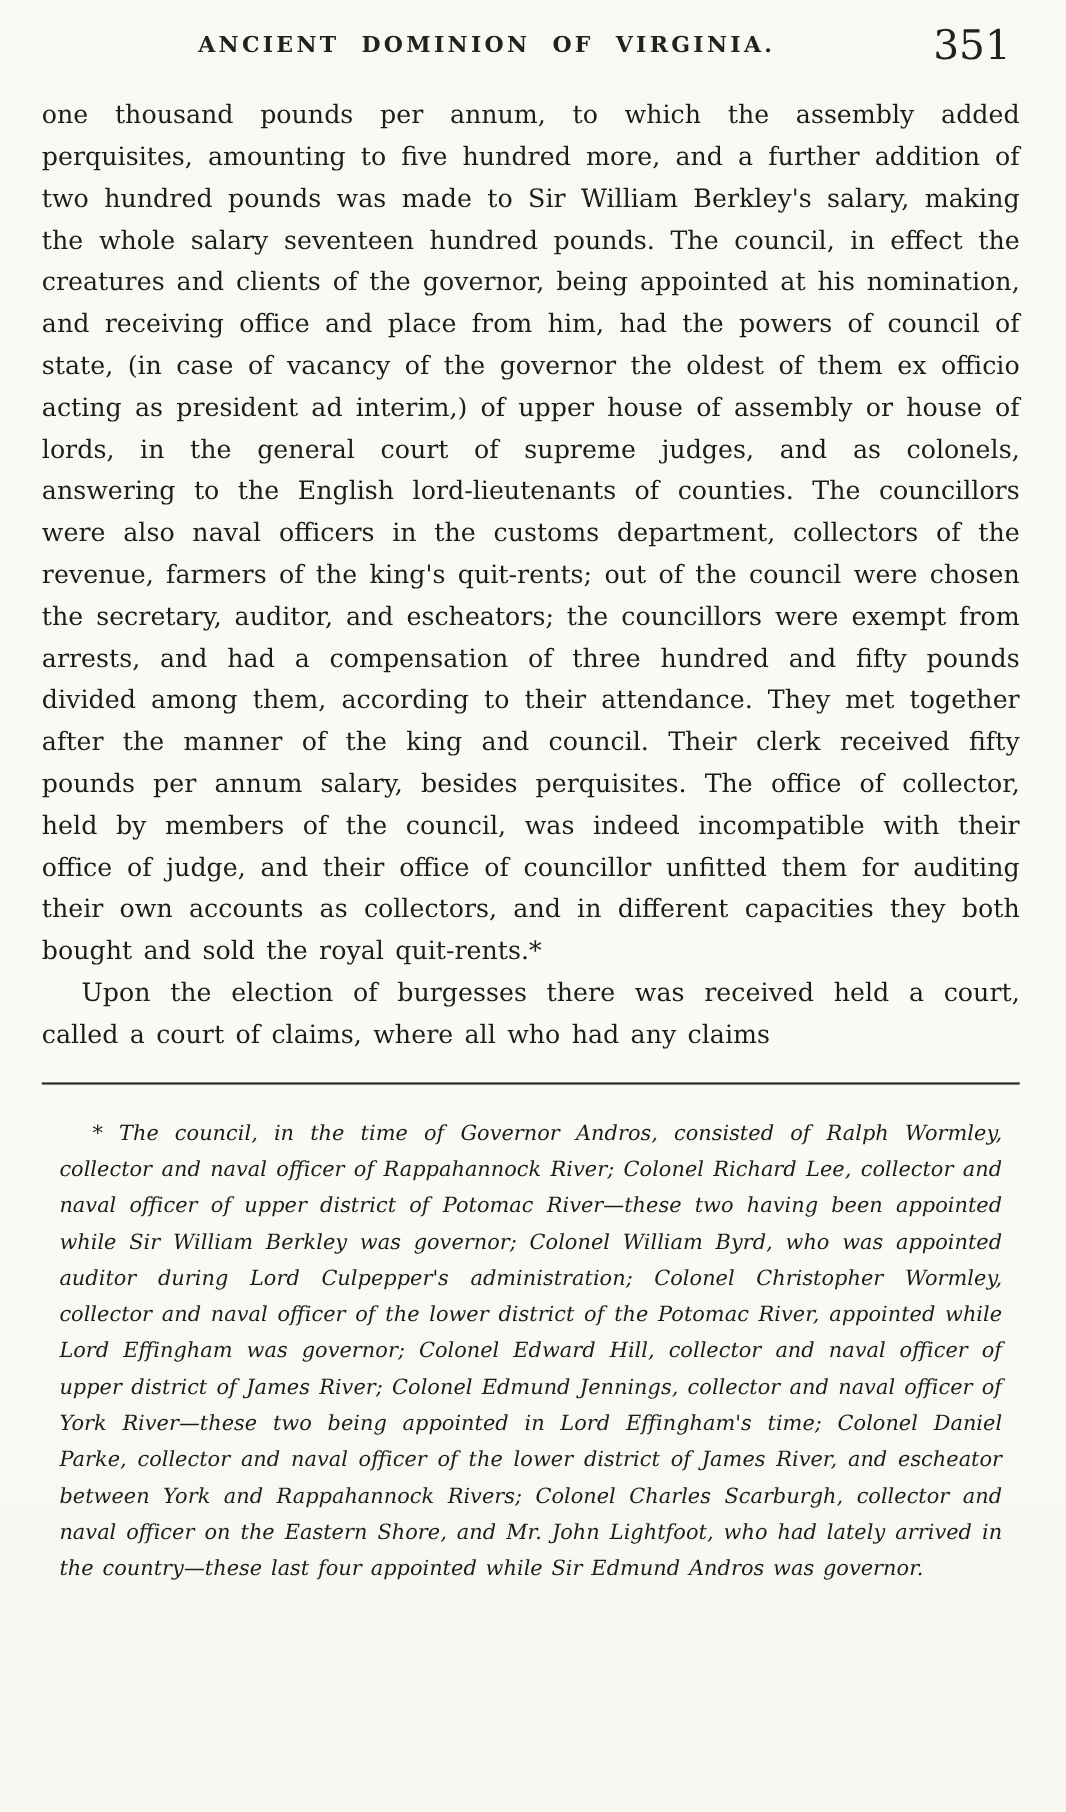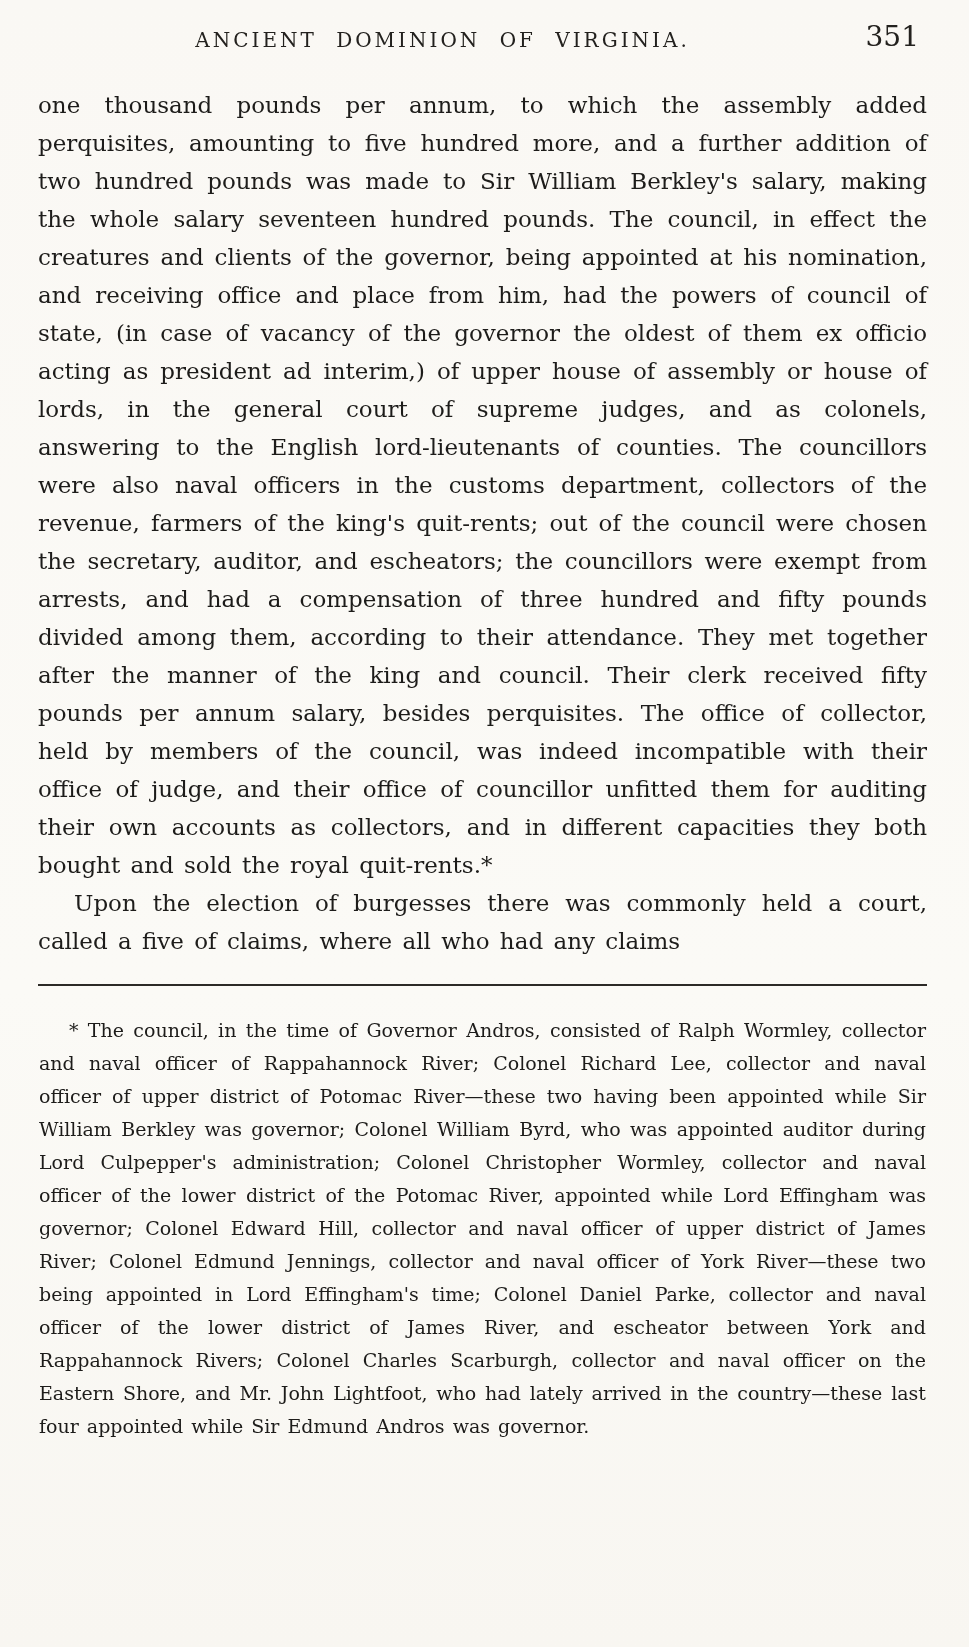--- a/index.html
+++ b/index.html
@@ -26,30 +26,30 @@
       height: 46px;
       margin-bottom: 20px;
     }
     .running-title {
       position: absolute;
       left: 0;
       right: 80px;
       top: 8px;
       text-align: center;
       font-size: 20px;
-      font-weight: normal;
+      font-weight: bold;
       letter-spacing: 3px;
       word-spacing: 10px;
       color: #23211e;
     }
     .page-number {
       position: absolute;
       right: 8px;
       top: 0;
-      font-size: 28px;
+      font-size: 37px;
       color: #23211e;
       margin-left: 29px;
     }
     .body-text {
       font-size: 23px;
       line-height: 38px;
       text-align: justify;
       word-spacing: 3px;
     }
     .body-text p {
@@ -69,38 +69,39 @@
       margin: 24px 0 28px 0;
       width: 100%;
     }
     .footnote {
       font-size: 19px;
       line-height: 33px;
       text-align: justify;
       word-spacing: 2px;
     }
     .footnote p {
-      margin: 1px;
+      margin: 16px;
       text-indent: 30px;
+      font-style: italic;
     }
   </style>
 </head>
 <body>
 
 <div class="page">
 
   <div class="header">
     <div class="running-title">ANCIENT DOMINION OF VIRGINIA.</div>
     <div class="page-number">351</div>
   </div>
 
   <div class="body-text">
     <p class="para-continued"><span>one thousand pounds per annum, to which the assembly added perquisites, amounting to five hundred more, and a further addition of two hundred pounds was made to Sir William Berkley's salary, making the whole salary seventeen hundred pounds. The council, in effect the creatures and clients of the governor, being appointed at his nomination, and receiving office and place from him, had the powers of council of state, (in case of vacancy of the governor the oldest of them </span><span class="italic-phrase">ex officio</span><span> acting as president </span><span class="italic-phrase">ad interim,</span><span>) of upper house of assembly or house of lords, in the general court of supreme judges, and as colonels, answering to the English lord-lieutenants of counties. The councillors were also naval officers in the customs department, collectors of the revenue, farmers of the king's quit-rents; out of the council were chosen the secretary, auditor, and escheators; the councillors were exempt from arrests, and had a compensation of three hundred and fifty pounds divided among them, according to their attendance. They met together after the manner of the king and council. Their clerk received fifty pounds per annum salary, besides perquisites. The office of collector, held by members of the council, was indeed incompatible with their office of judge, and their office of councillor unfitted them for auditing their own accounts as collectors, and in different capacities they both bought and sold the royal quit-rents.*</span></p>
 
-    <p class="para-indent">Upon the election of burgesses there was commonly held a court, called a five of claims, where all who had any claims</p>
+    <p class="para-indent">Upon the election of burgesses there was received held a court, called a court of claims, where all who had any claims</p>
   </div>
 
   <hr class="footnote-rule">
 
   <div class="footnote">
     <p>* The council, in the time of Governor Andros, consisted of Ralph Wormley, collector and naval officer of Rappahannock River; Colonel Richard Lee, collector and naval officer of upper district of Potomac River—these two having been appointed while Sir William Berkley was governor; Colonel William Byrd, who was appointed auditor during Lord Culpepper's administration; Colonel Christopher Wormley, collector and naval officer of the lower district of the Potomac River, appointed while Lord Effingham was governor; Colonel Edward Hill, collector and naval officer of upper district of James River; Colonel Edmund Jennings, collector and naval officer of York River—these two being appointed in Lord Effingham's time; Colonel Daniel Parke, collector and naval officer of the lower district of James River, and escheator between York and Rappahannock Rivers; Colonel Charles Scarburgh, collector and naval officer on the Eastern Shore, and Mr. John Lightfoot, who had lately arrived in the country—these last four appointed while Sir Edmund Andros was governor.</p>
   </div>
 
 </div>
 

